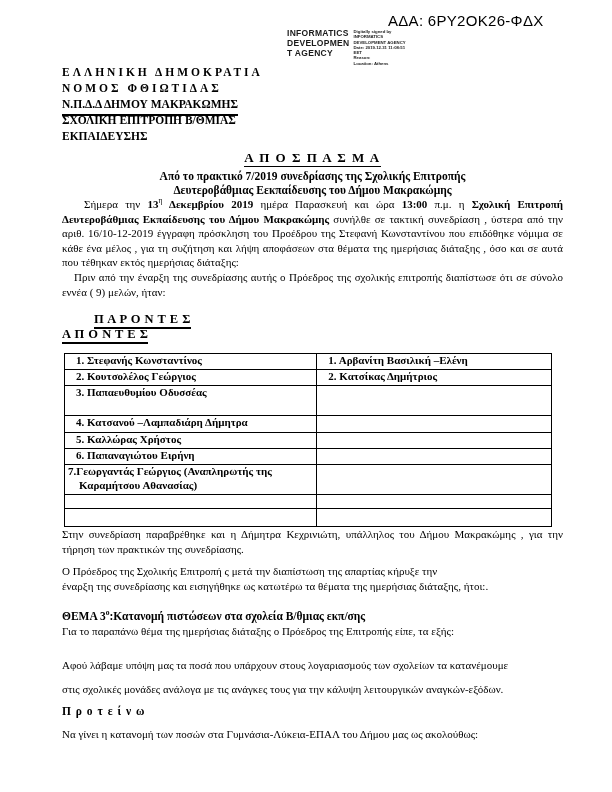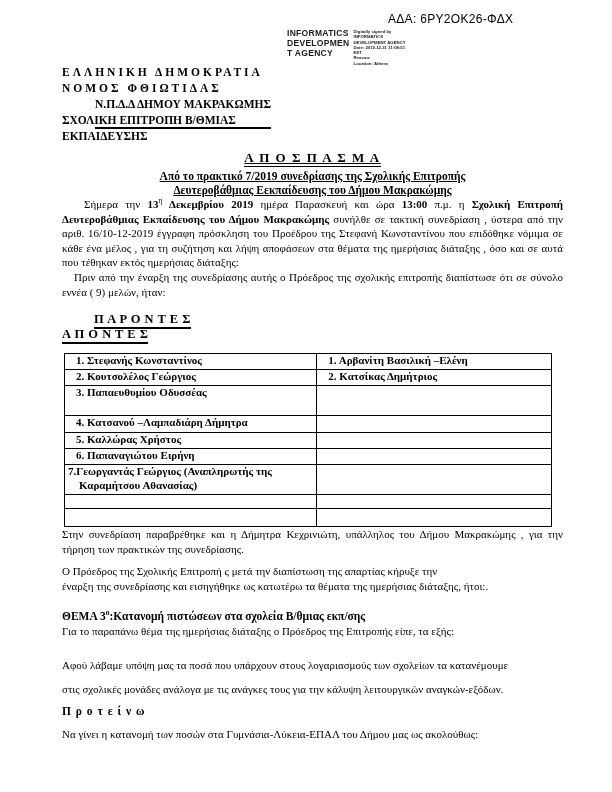--- a/index.html
+++ b/index.html
@@ -4,38 +4,38 @@
 <style>
   html,body { margin:0; padding:0; background:#e8e8e8; }
   .page {
     position:relative; width:612px; height:792px; margin:0 auto;
     background:#ffffff; color:#000; overflow:hidden;
     font-family:"Liberation Serif", serif;
   }
   
   .ada {
     position:absolute; left:388px; top:12px;
-    font-family:"Liberation Sans", sans-serif; font-size:12px; letter-spacing:.3px;
+    font-family:"Liberation Sans", sans-serif; font-size:15px; letter-spacing:.3px;
   }
   .stamp { position:absolute; left:287px; top:28px; display:flex; gap:4px; }
   .stamp-agency {
     font-family:"Liberation Sans", sans-serif; font-weight:bold;
     font-size:8.5px; line-height:10px; letter-spacing:.3px; color:#1a1a1a;
   }
   .stamp-details {
     font-family:"Liberation Sans", sans-serif; font-weight:bold;
     font-size:4.3px; line-height:5.3px; white-space:pre-line; color:#222; padding-top:1px;
   }
   
   .org { position:absolute; left:62px; top:64px; font-weight:bold; font-size:11.5px; line-height:16px; }
   .org-spread { letter-spacing:3px; }
-  .org-underline span { border-bottom:2px solid #000; padding-bottom:17px;margin-left:33px; }
+  .org-underline span { border-bottom:2px solid #000; padding-bottom:4px; }
   
   .content { position:absolute; left:62px; top:150px; width:501px; }
-  .title-block { text-align:center; font-weight:bold;text-decoration:underline; }
+  .title-block { text-align:center; font-weight:bold; }
   .title-main { font-size:13px; letter-spacing:1.5px; }
   .title-main span { border-bottom:1.8px solid #000; padding-bottom:1px; }
   .title-sub { font-size:11.5px; margin-top:3px; line-height:14px; }
   p.body { font-size:11px; line-height:14.6px; margin:0; }
   .p1 { margin-top:10px; text-align:justify; text-indent:22px; }
   .p2 { text-indent:12px; text-align:justify; }
   b { font-weight:bold; }
   sup { font-size:7.5px; vertical-align:super; line-height:0; }
   
   .att-headers { display:flex; justify-content:space-between; margin-top:13px; font-weight:bold; font-size:12.5px;flex-direction:column; }

